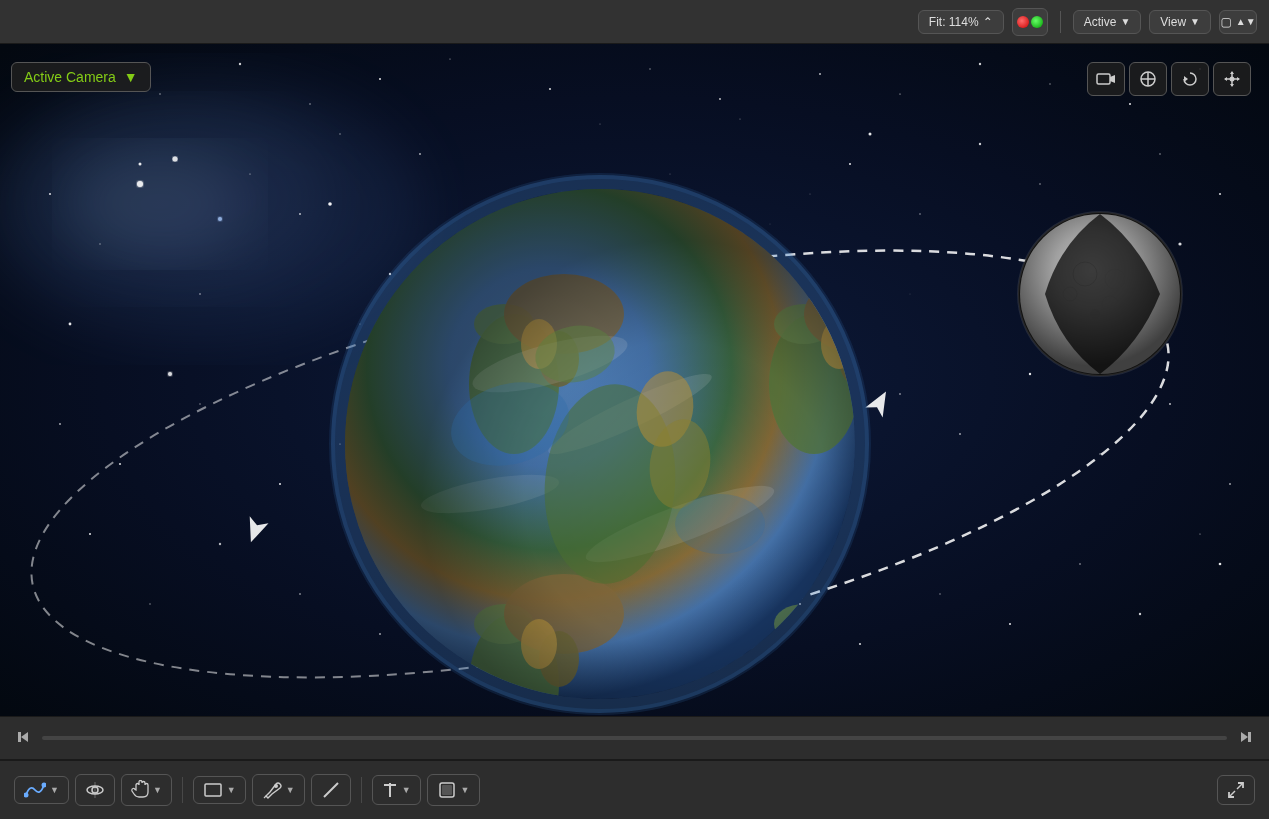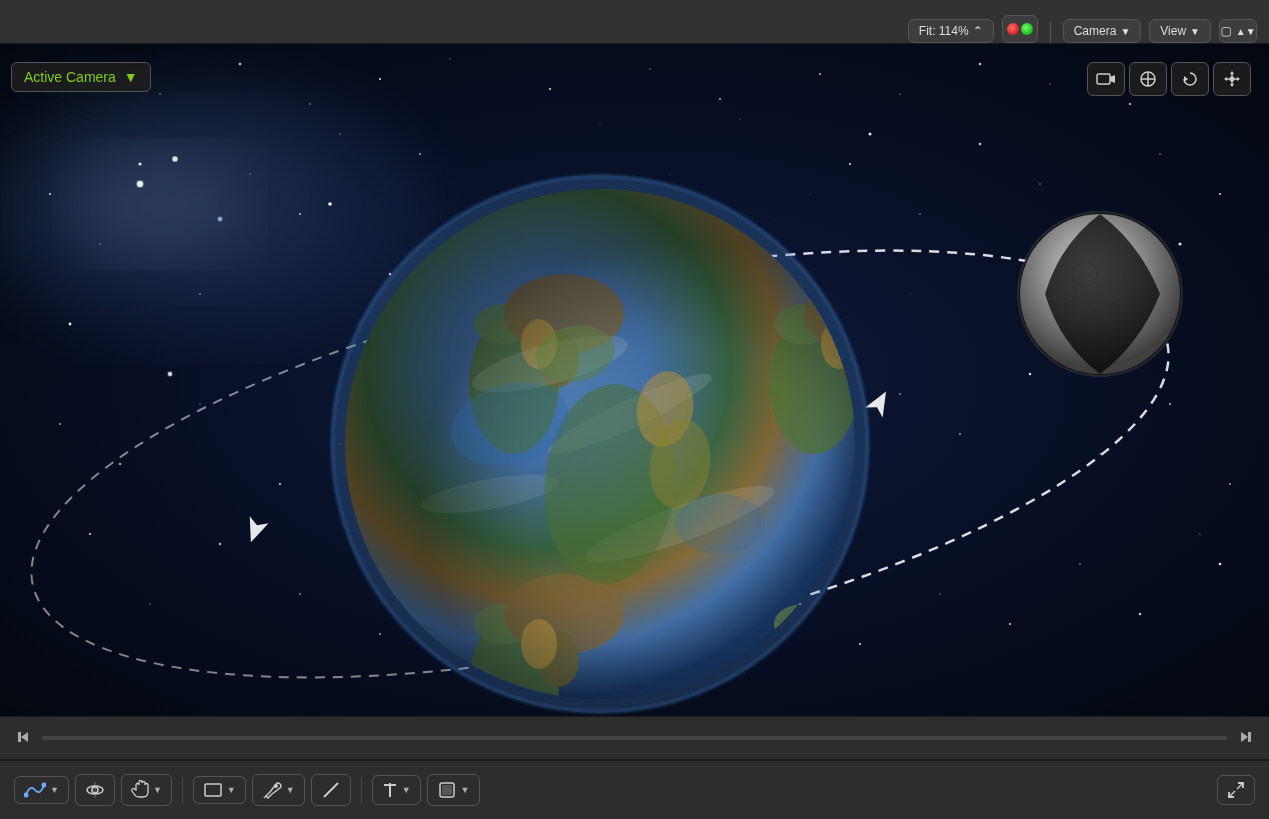--- a/index.html
+++ b/index.html
@@ -10,21 +10,21 @@
       font-family: -apple-system, BlinkMacSystemFont, 'Helvetica Neue', sans-serif;
       overflow: hidden;
       color: #fff;
     }
 
     
     .top-toolbar {
       height: 44px;
       background: #323232;
       display: flex;
-      align-items: flex-end;
+      align-items: center;
       justify-content: flex-end;
       padding: 0 12px;
       gap: 8px;
       border-bottom: 1px solid #1a1a1a;
     }
     .toolbar-btn {
       background: #3d3d3d;
       border: 1px solid #555;
       border-radius: 6px;
       color: #ddd;
@@ -161,21 +161,21 @@
   <div class="toolbar-btn">
     <span>Fit: 114%</span>
     <span>⌃</span>
   </div>
   <div class="toolbar-btn" style="width:36px;height:28px;padding:2px;gap:2px;display:flex;align-items:center;justify-content:center;">
     <div style="width:12px;height:12px;border-radius:50%;background:radial-gradient(circle at 40% 40%, #ff6b6b, #cc0000);"></div>
     <div style="width:12px;height:12px;border-radius:50%;background:radial-gradient(circle at 40% 40%, #66ff66, #009900);"></div>
   </div>
   <div class="toolbar-divider"></div>
   <div class="toolbar-btn">
-    <span>Camera</span>
+    <span>Active</span>
     <span style="font-size:10px;">▼</span>
   </div>
   <div class="toolbar-btn">
     <span>View</span>
     <span style="font-size:10px;">▼</span>
   </div>
   <div class="toolbar-btn" style="width:38px;justify-content:center;">
     <span>▢</span>
     <span style="font-size:10px;">▲▼</span>
   </div>

